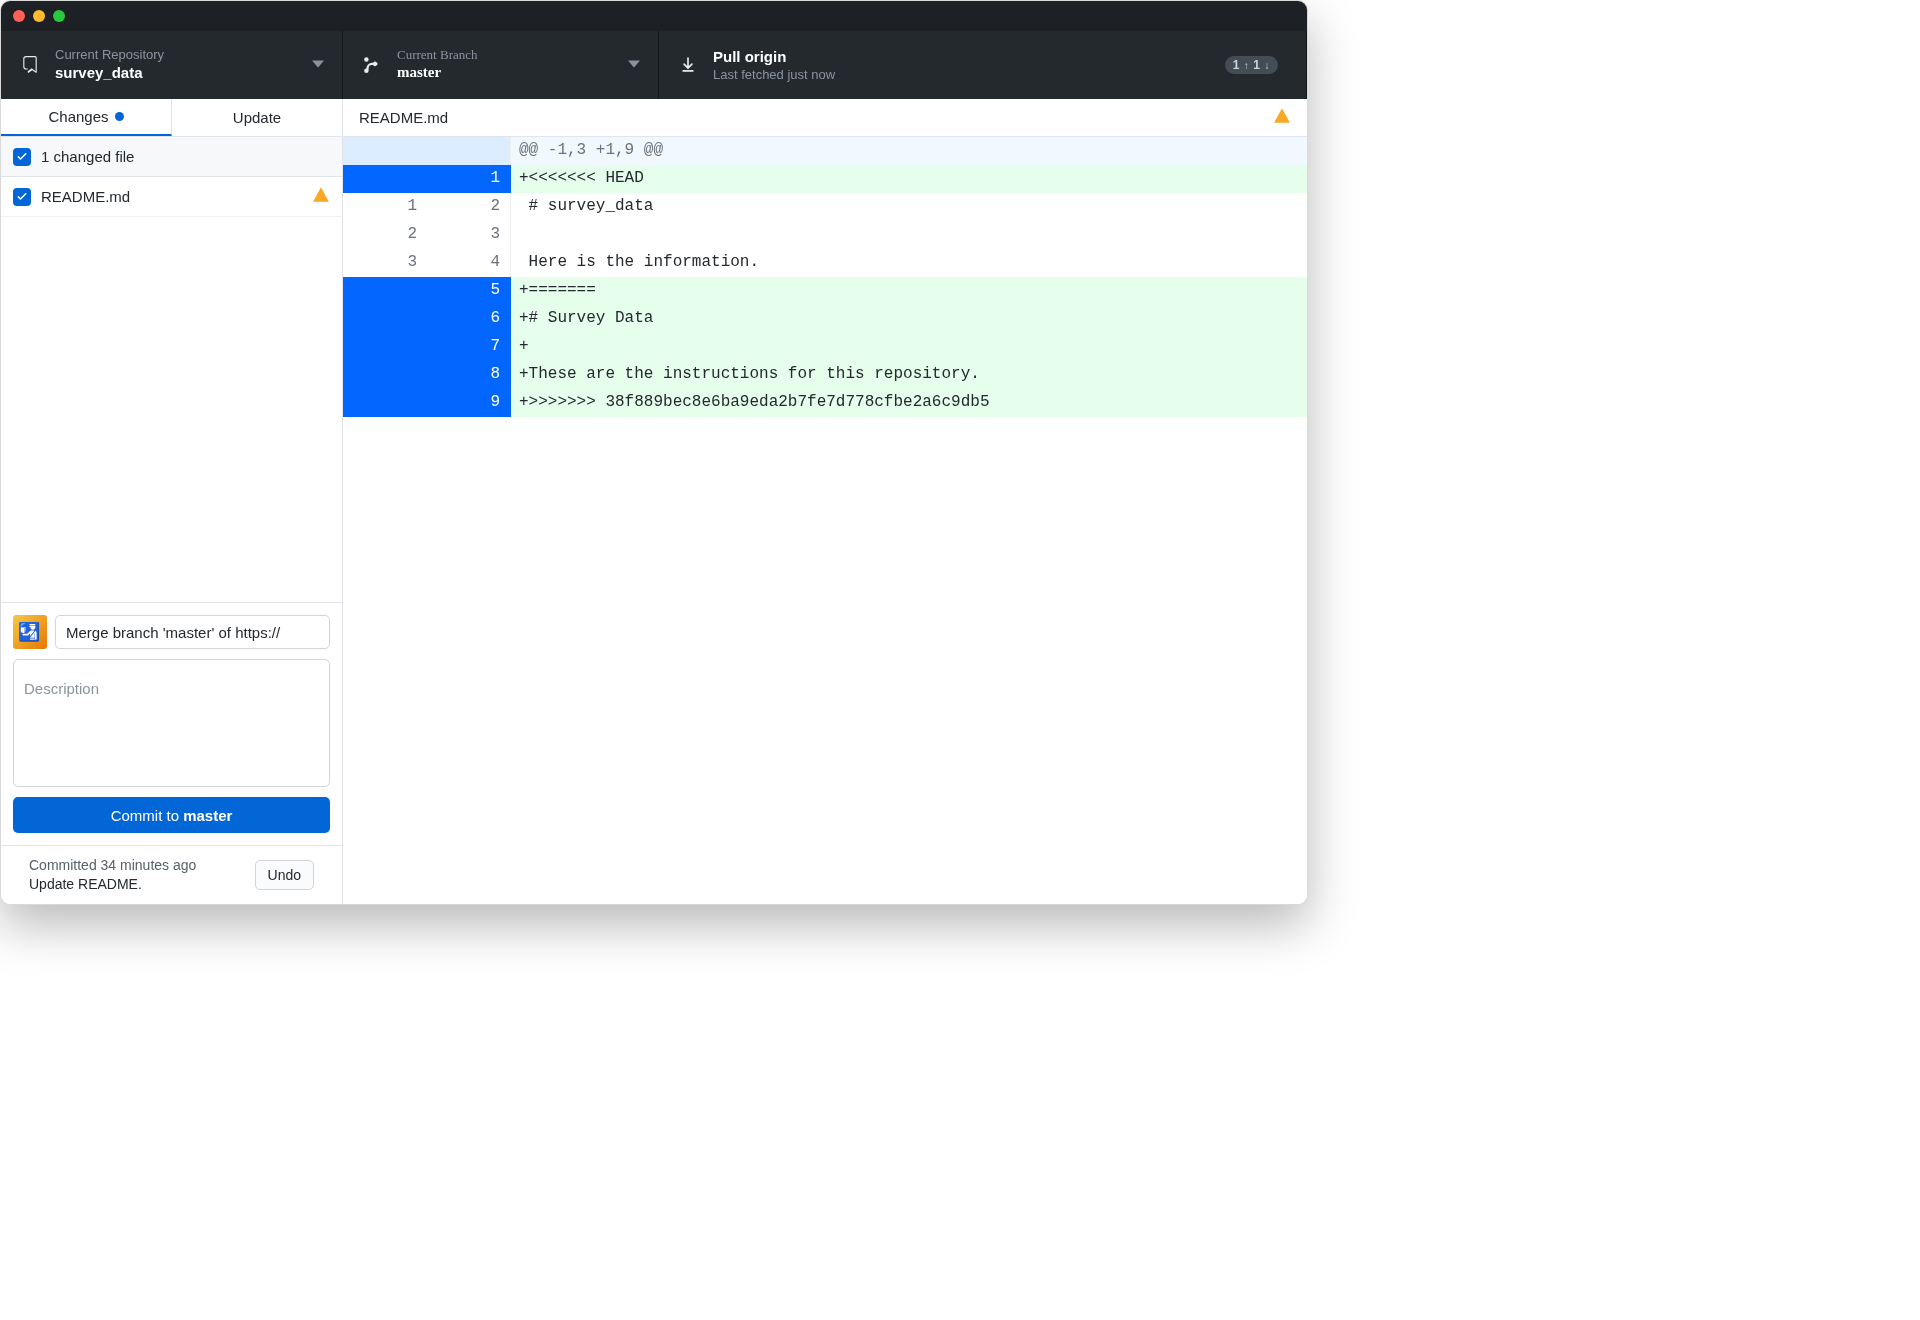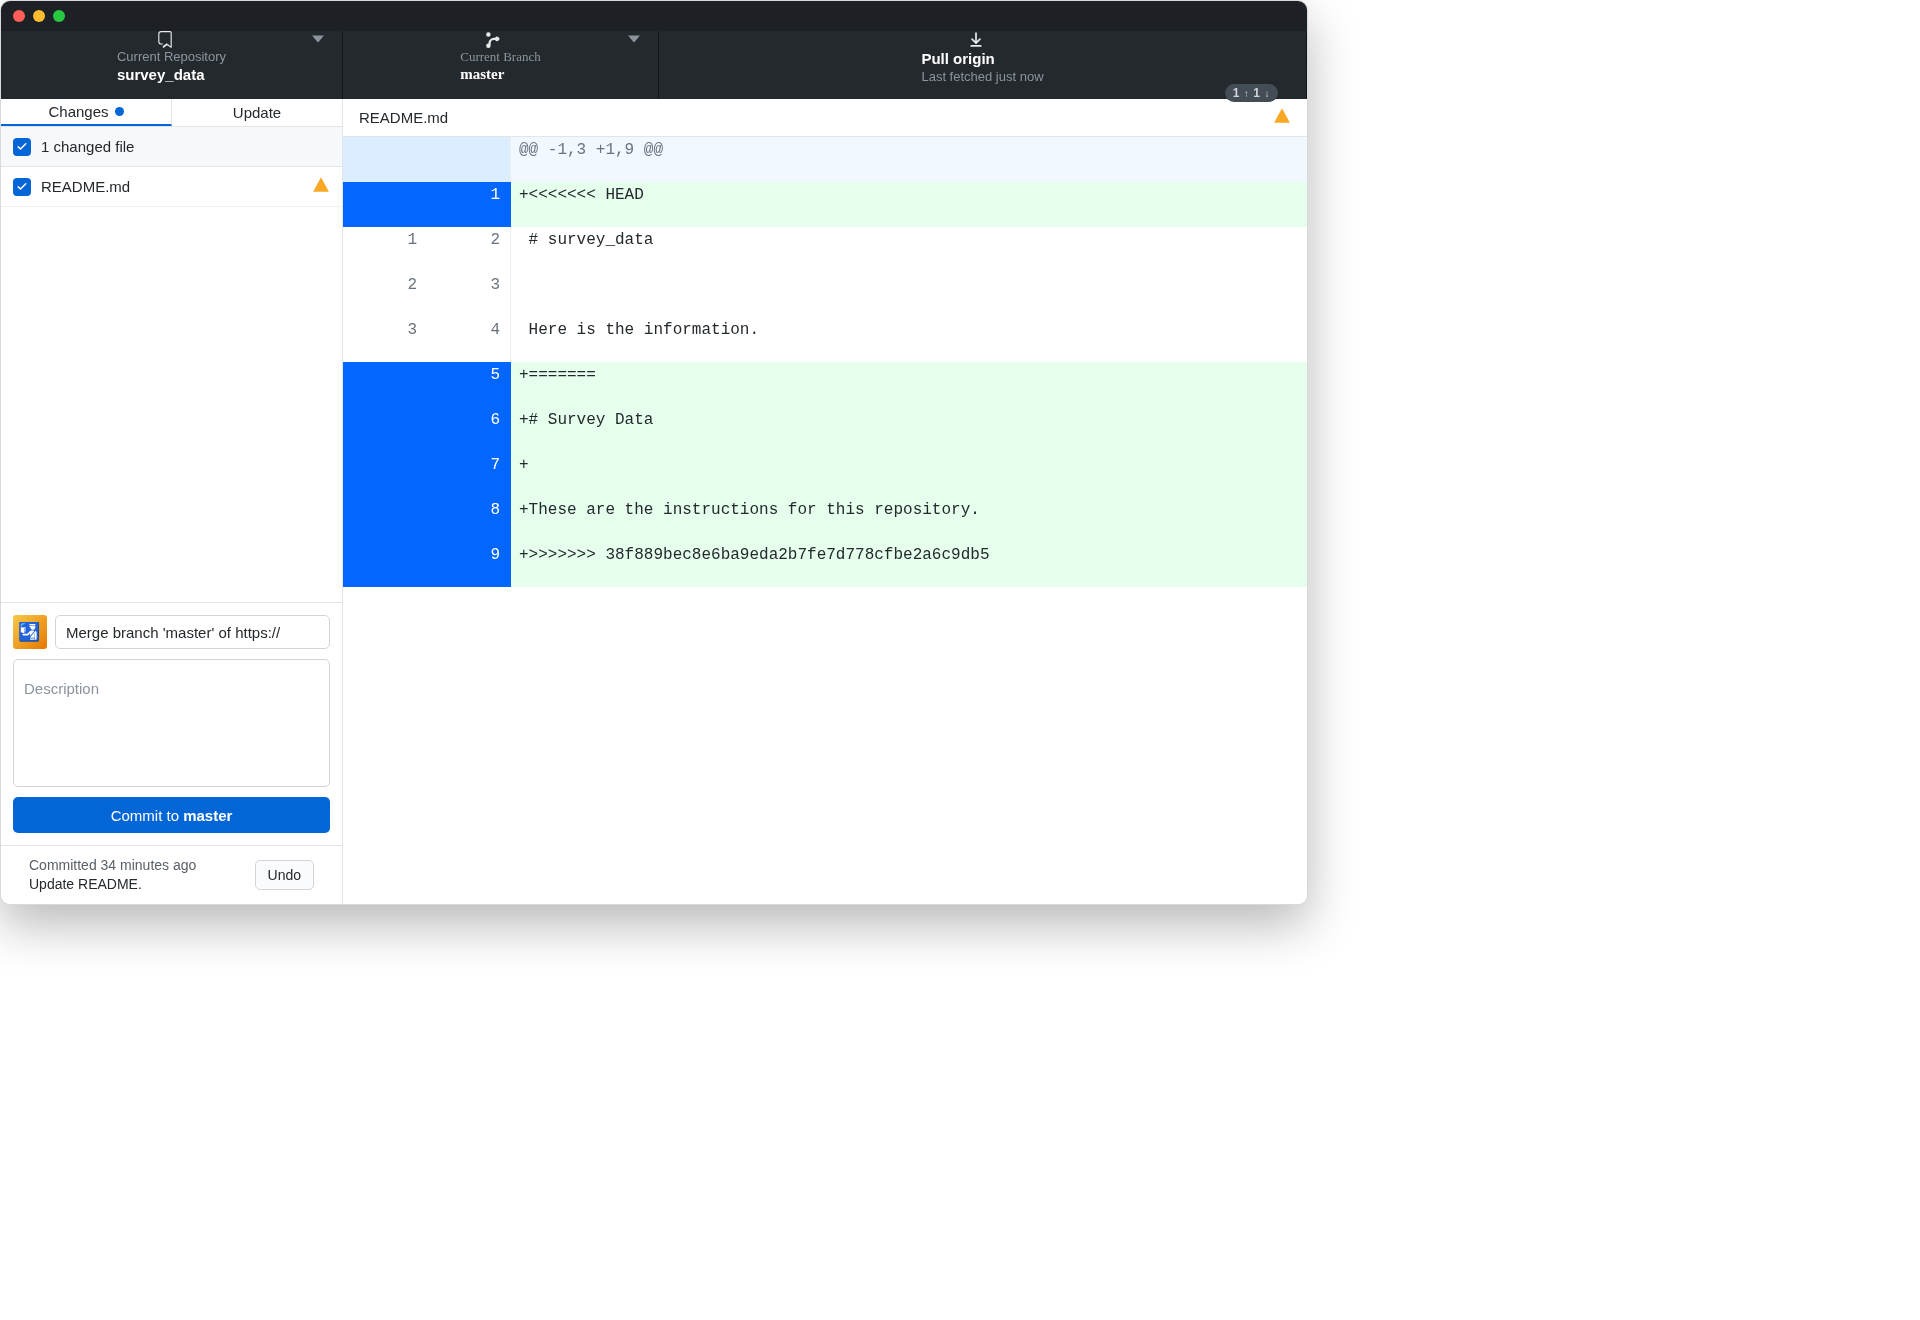--- a/index.html
+++ b/index.html
@@ -26,21 +26,20 @@
 
   
   .toolbar {
     height: 68px; background: #24292e;
     display:flex;
   }
   .tb-section {
     position:relative; display:flex; align-items:center;
     padding: 0 18px; color:#fff;
     border-right: 1px solid #141719;
-    flex-direction: column;
   }
   .tb-section.repo { width: 342px; }
   .tb-section.branch { width: 316px; font-family: Liberation Serif, serif; }
   .tb-section.pull { flex:1; }
   .tb-icon { width:22px; margin-right:14px; opacity:0.9; display:flex; align-items:center; justify-content:center; }
   .tb-text .label { font-size:13px; color:#8b949e; line-height:1.2; }
   .tb-text .value { font-size:15px; font-weight:600; color:#fff; line-height:1.3; }
   .tb-caret { position:absolute; right:18px; }
   .caret-svg { width:12px; height:12px; fill:#8b949e; }
   .badge {
@@ -52,21 +51,21 @@
     letter-spacing:0.5px;
   }
   .badge .arrow { font-size:10px; }
 
   
   .body { flex:1; display:flex; min-height:0; }
   .sidebar {
     width:342px; border-right:1px solid #e1e4e8;
     display:flex; flex-direction:column; background:#fff;
   }
-  .tabs { display:flex; height:28px; border-bottom:1px solid #e1e4e8; }
+  .tabs { display:flex; height:38px; border-bottom:1px solid #e1e4e8; }
   .tab {
     flex:1; display:flex; align-items:center; justify-content:center;
     font-size:15px; color:#24292e; cursor:pointer; gap:6px;
     border-right:1px solid #e1e4e8;
   }
   .tab:last-child { border-right:none; }
   .tab.active { border-bottom:2px solid #0366d6; font-weight:500; }
   .dot-indicator { width:9px; height:9px; border-radius:50%; background:#0366d6; }
 
   .file-summary {
@@ -122,21 +121,21 @@
   }
 
   
   .diff { flex:1; display:flex; flex-direction:column; min-width:0; }
   .diff-header {
     height:38px; border-bottom:1px solid #e1e4e8;
     display:flex; align-items:center; padding:0 16px;
     font-size:15px; color:#24292e; justify-content:space-between;
   }
   .diff-body { flex:1; overflow:auto; background:#fff; font-family: "SFMono-Regular", Consolas, "Liberation Mono", Menlo, monospace; font-size:16px; }
-  .dr { display:flex; height:45px; line-height:27px; white-space:pre; }
+  .dr { display:flex; height:28px; line-height:27px; white-space:pre; }
   .gut { width:84px; text-align:right; padding-right:10px; color:#6a737d; }
   .gut2 { width:84px; text-align:right; padding-right:10px; color:#6a737d; border-right:1px solid #eee;}
   .code { flex:1; padding-left:8px; color:#24292e; }
   
   .hunk { background:#f1f8ff; }
   .hunk .gut, .hunk .gut2 { background:#dbedff; }
   .hunk .code { color:#6a737d; }
   .add-sel .gut, .add-sel .gut2 { background:#0366ff; color:#fff; border-right-color:#0366ff; }
   .add-sel { background:#e6ffed; }
   .ctx .gut, .ctx .gut2 { background:#fff; }

